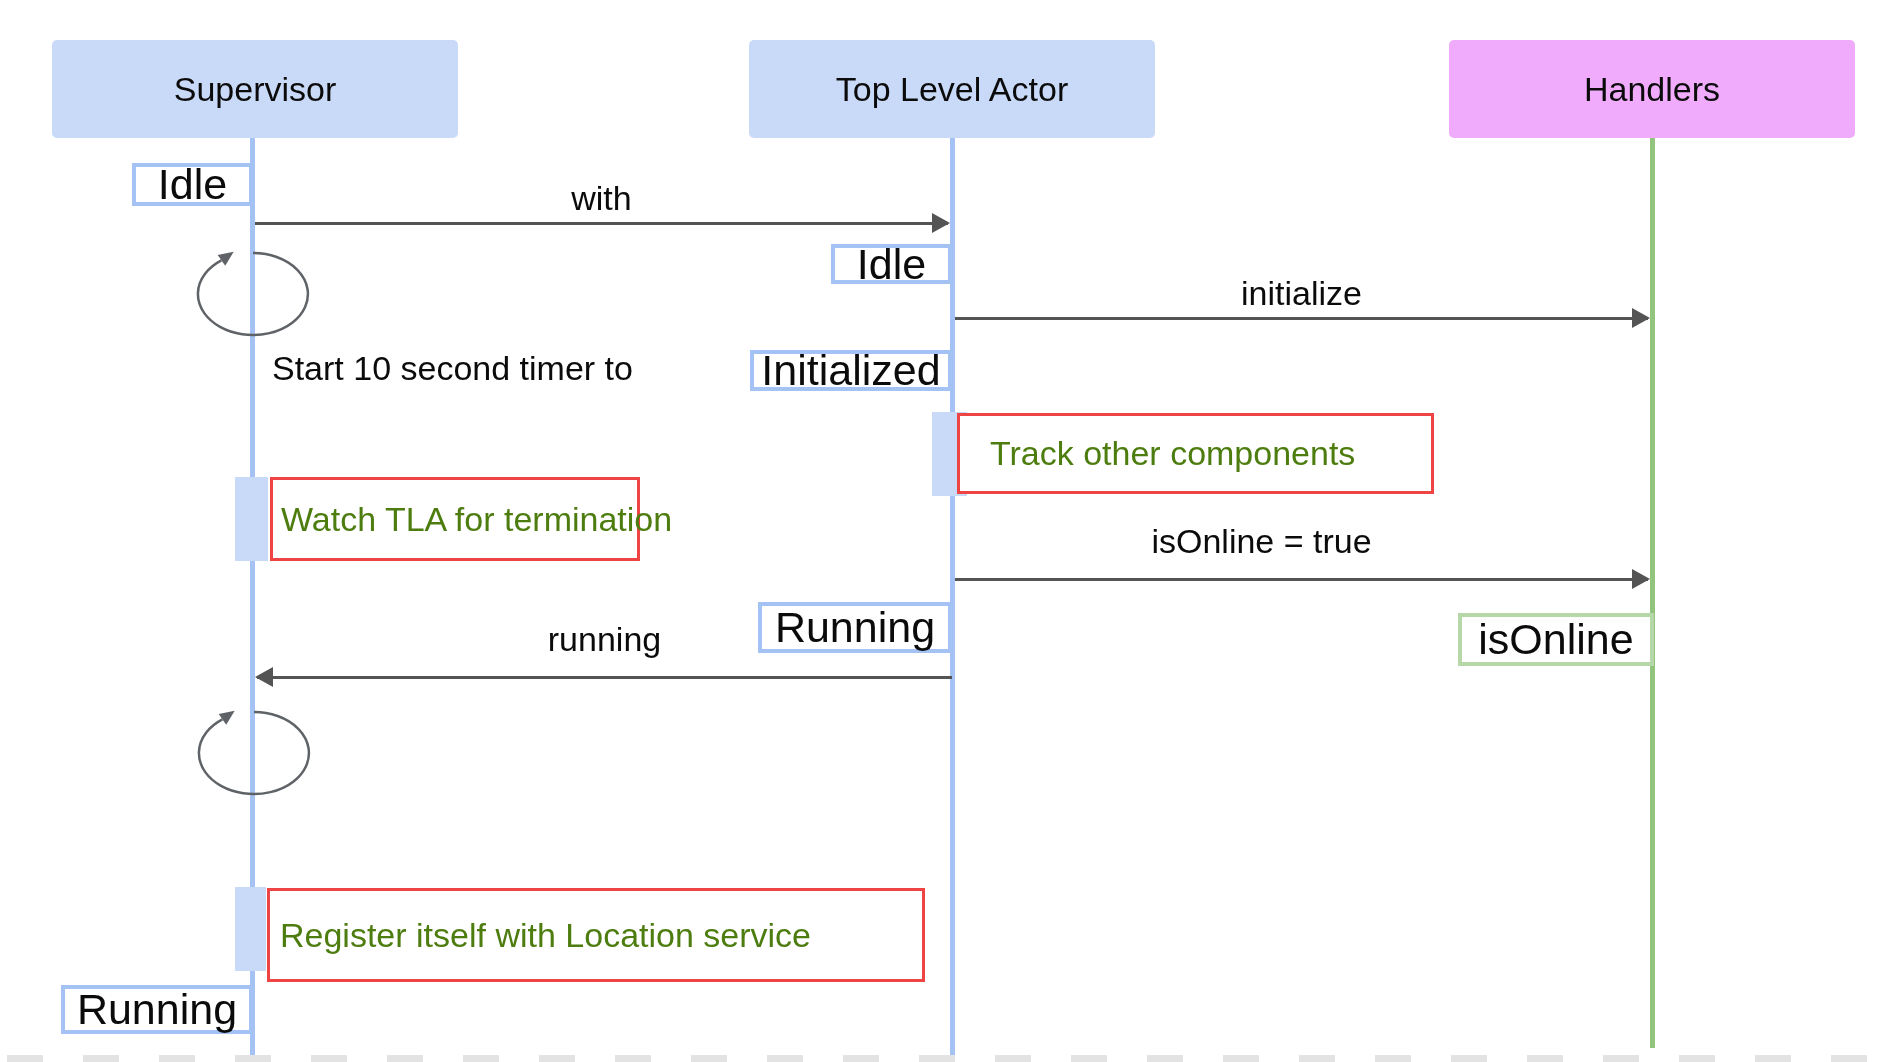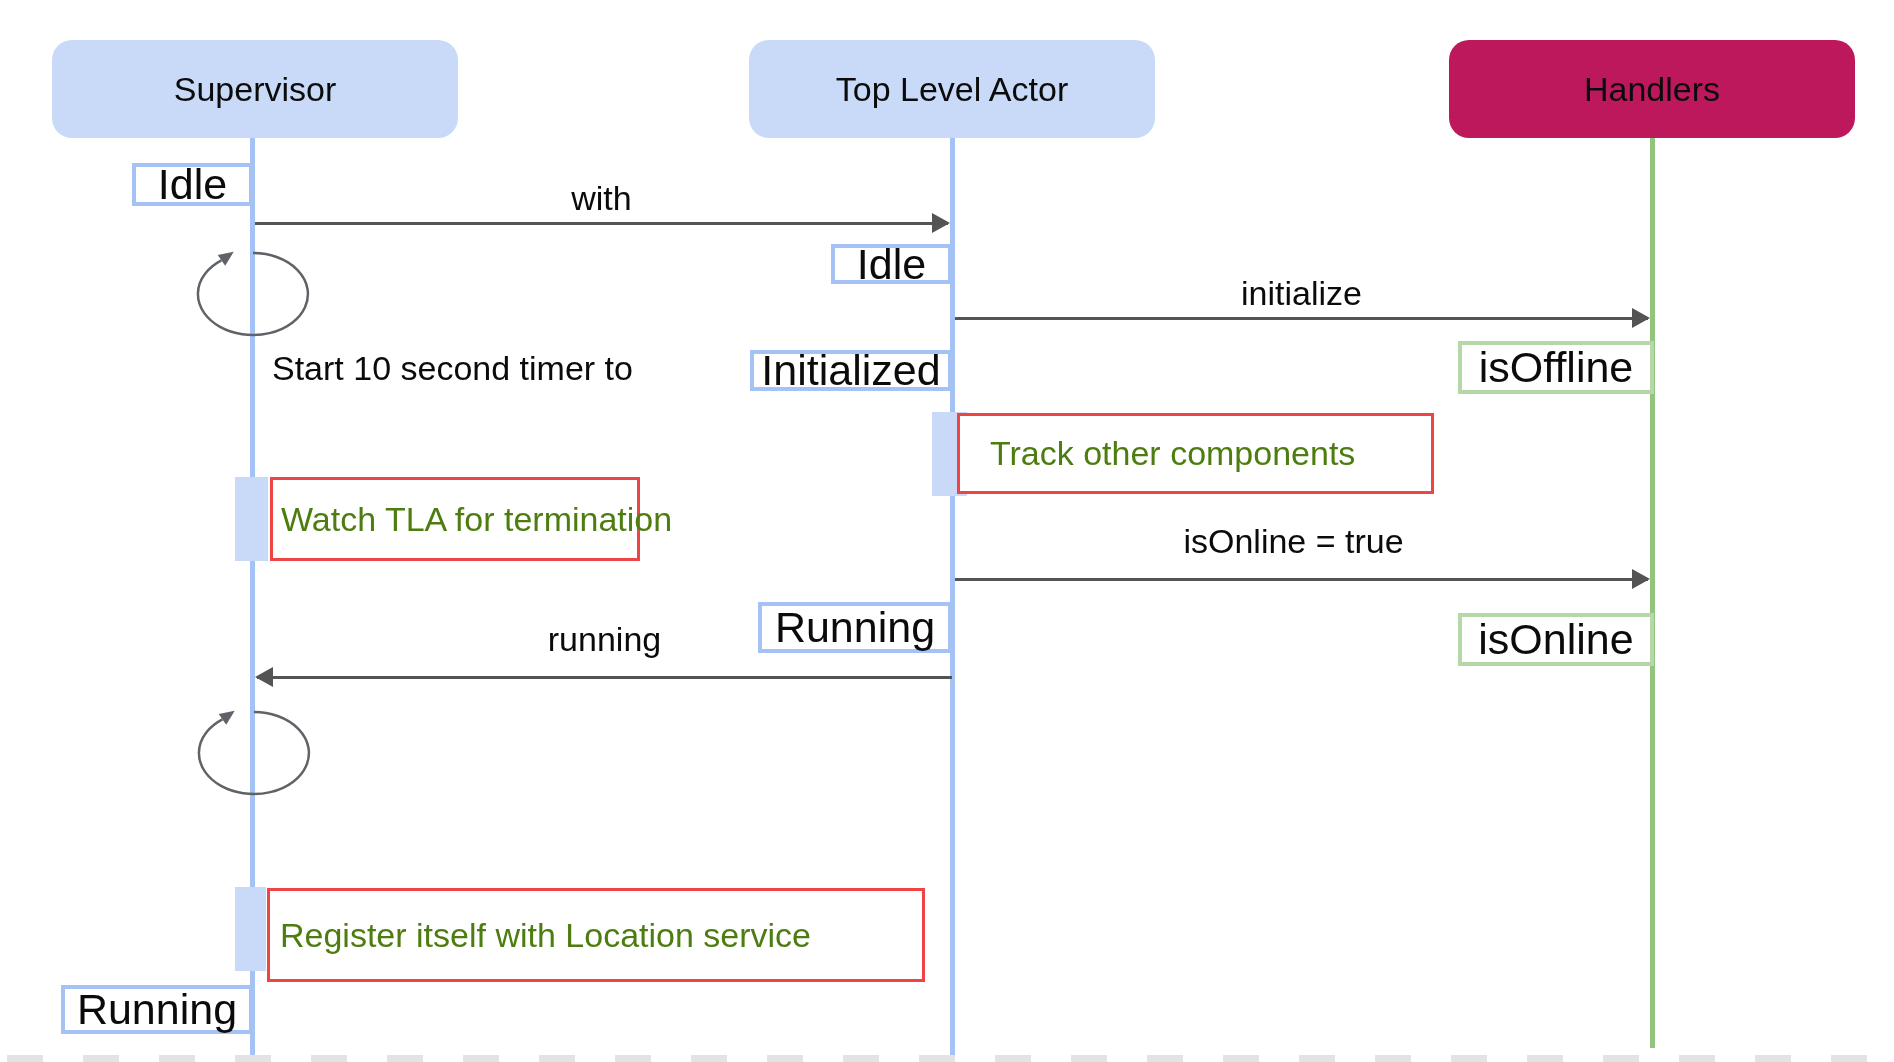--- a/index.html
+++ b/index.html
@@ -10,26 +10,26 @@
     font-family:"Liberation Sans", sans-serif;
     color:#111;
     overflow:hidden;
   }
   .abs{position:absolute;box-sizing:border-box;}
 
   
   .actor-header{
     position:absolute;box-sizing:border-box;
     top:40px;height:98px;width:406px;
-    border-radius:20px;
+    border-radius:5px;
     display:flex;align-items:center;justify-content:center;
     font-size:34px;color:#0b0b0b;
   }
   .actor-blue{background:#c9daf8;}
-  .actor-green{background:#be185d;}
+  .actor-green{background:#f0abfc;}
 
   
   .lifeline{position:absolute;width:5px;top:138px;}
   .lifeline-blue{background:#a4c2f4;}
   .lifeline-green{background:#93c47d;}
 
   
   .state-box{
     position:absolute;box-sizing:border-box;
     background:#ffffff;
@@ -61,21 +61,21 @@
   .msg-head.left{
     left:-2px;
     border-top:10px solid transparent;border-bottom:10px solid transparent;
     border-right:18px solid #545454;
   }
   .msg-label{
     position:absolute;bottom:5px;left:50%;transform:translateX(-50%);
     font-size:34px;white-space:nowrap;color:#0b0b0b;
   }
   .msg-label.gap{bottom:18px;}
-  .msg-label.shift-left{left:calc(50% - 40px);margin-left:32px;}
+  .msg-label.shift-left{left:calc(50% - 40px);}
 
   
   .note{
     position:absolute;font-size:34px;line-height:44px;
     white-space:nowrap;color:#0b0b0b;
   }
 
   .loop-svg{position:absolute;}
 
   
@@ -153,23 +153,20 @@
 
   <div class="state-box" style="left:132px;top:163px;width:121px;height:43px;">
     <span>Idle</span>
   </div>
   <div class="state-box" style="left:831px;top:244px;width:121px;height:40px;">
     <span>Idle</span>
   </div>
   <div class="state-box" style="left:750px;top:350px;width:202px;height:41px;">
     <span>Initialized</span>
   </div>
-  <div class="state-box state-green" style="left:1458px;top:341px;width:196px;height:53px;">
-    <span>isOffline</span>
-  </div>
   <div class="state-box" style="left:758px;top:602px;width:194px;height:51px;">
     <span>Running</span>
   </div>
   <div class="state-box state-green" style="left:1458px;top:613px;width:196px;height:53px;">
     <span>isOnline</span>
   </div>
   <div class="state-box" style="left:61px;top:985px;width:192px;height:49px;">
     <span>Running</span>
   </div>
 

